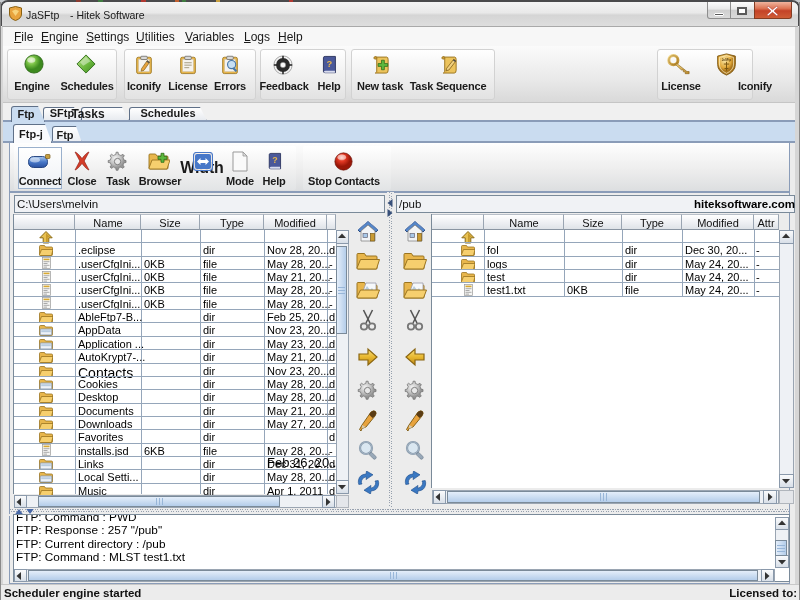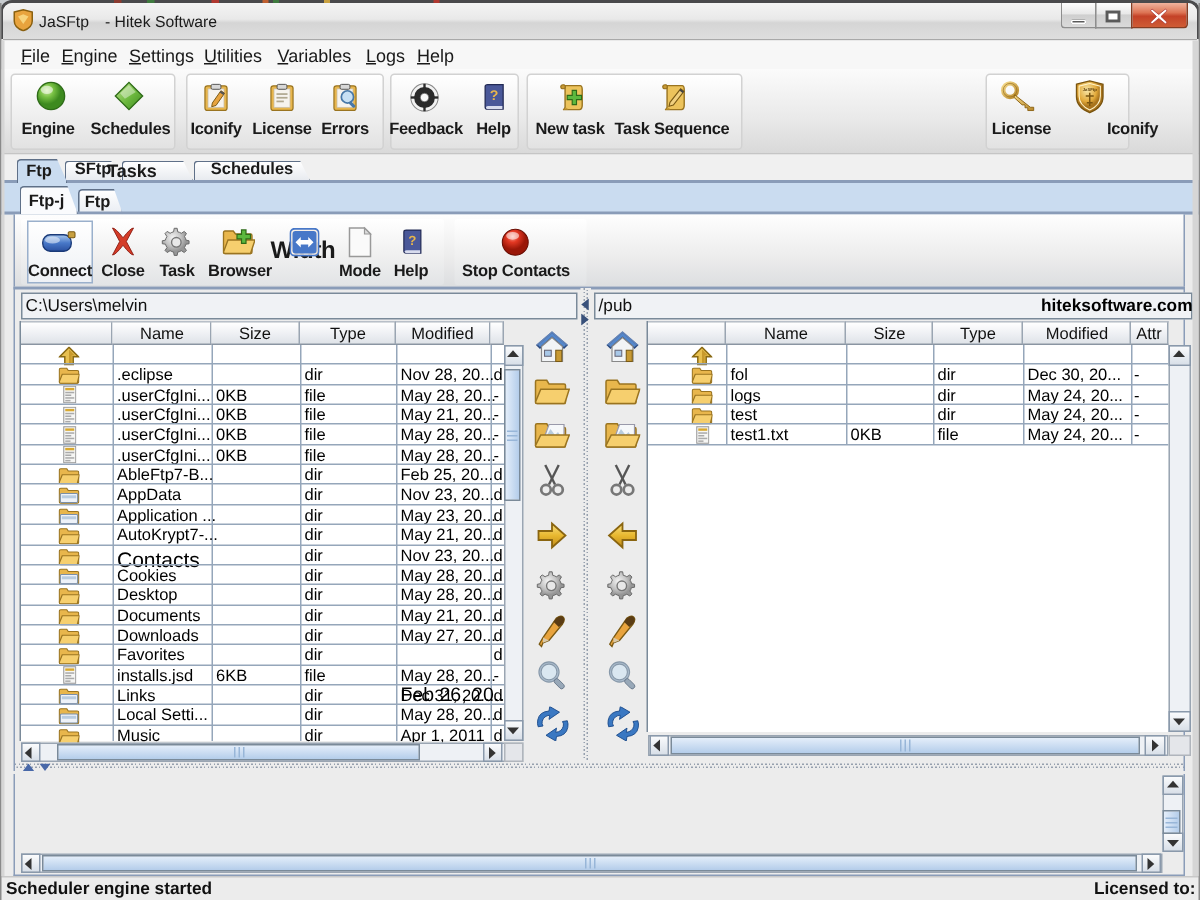--- a/index.html
+++ b/index.html
@@ -712,20 +712,26 @@
       </g>
     </svg>
 <div class="a" style="left:9px;top:508px;width:781px;height:6px;background-color:#ececec;background-image:repeating-linear-gradient(90deg,#96a0ae 0 1px,transparent 1px 2.5px),repeating-linear-gradient(90deg,#96a0ae 0 1px,transparent 1px 2.5px);background-size:781px 1px,781px 1px;background-position:0 1px,1px 3px;background-repeat:no-repeat;border-left:1px solid #8a9cb8;border-right:1px solid #8a9cb8;"></div>
 <svg class="a" style="left:15px;top:509px" width="8" height="5" viewBox="0 0 9 6">
       <path d="M4.5 0 L9 6 L0 6 Z" fill="#4868a8"></path>
     </svg>
 <svg class="a" style="left:26px;top:509px" width="8" height="5" viewBox="0 0 9 6">
       <path d="M0 0 L9 0 L4.5 6 Z" fill="#4868a8"></path>
     </svg>
 <div class="a" style="left:9px;top:516px;width:781px;height:68px;background:#ececec;border:1px solid #8a9cb8;border-top:none;"></div>
+<div class="a" style="left:13px;top:514px;width:777px;height:68px;background:#fff;border:1px solid #7a8a99;overflow:hidden;">
+      <div class="txt" style="left:2px;top:-5px;font-size:11.8px;color:#000;">FTP: Command : PWD</div>
+      <div class="txt" style="left:2px;top:8.4px;font-size:11.8px;color:#000;">FTP: Response : 257 "/pub"</div>
+      <div class="txt" style="left:2px;top:21.8px;font-size:11.8px;color:#000;">FTP: Current directory : /pub</div>
+      <div class="txt" style="left:2px;top:35.2px;font-size:11.8px;color:#000;">FTP: Command : MLST test1.txt</div>
+    </div>
 <div class="a" style="left:775px;top:517px;width:14px;height:51px;background:#eef1f5;border:1px solid #9aa5b2;"></div>
 <div class="a" style="left:775px;top:517px;width:14px;height:13px;background:linear-gradient(#fafbfc,#d8dfe8);border:1px solid #8a99ab;"></div>
 <svg class="a" style="left:776px;top:518px" width="12" height="11" viewBox="0 0 12 11">
       <path d="M2 7 L6 2.5 L10 7 Z" fill="#333"></path>
     </svg>
 <div class="a" style="left:775px;top:555px;width:14px;height:13px;background:linear-gradient(#fafbfc,#d8dfe8);border:1px solid #8a99ab;"></div>
 <svg class="a" style="left:776px;top:556px" width="12" height="11" viewBox="0 0 12 11">
       <path d="M2 4 L10 4 L6 8.5 Z" fill="#333"></path>
     </svg>
 <div class="a" style="left:775px;top:540px;width:12px;height:16px;background:linear-gradient(90deg,#e4eefa,#b4cdea);border:1px solid #7a8a99;"></div>

